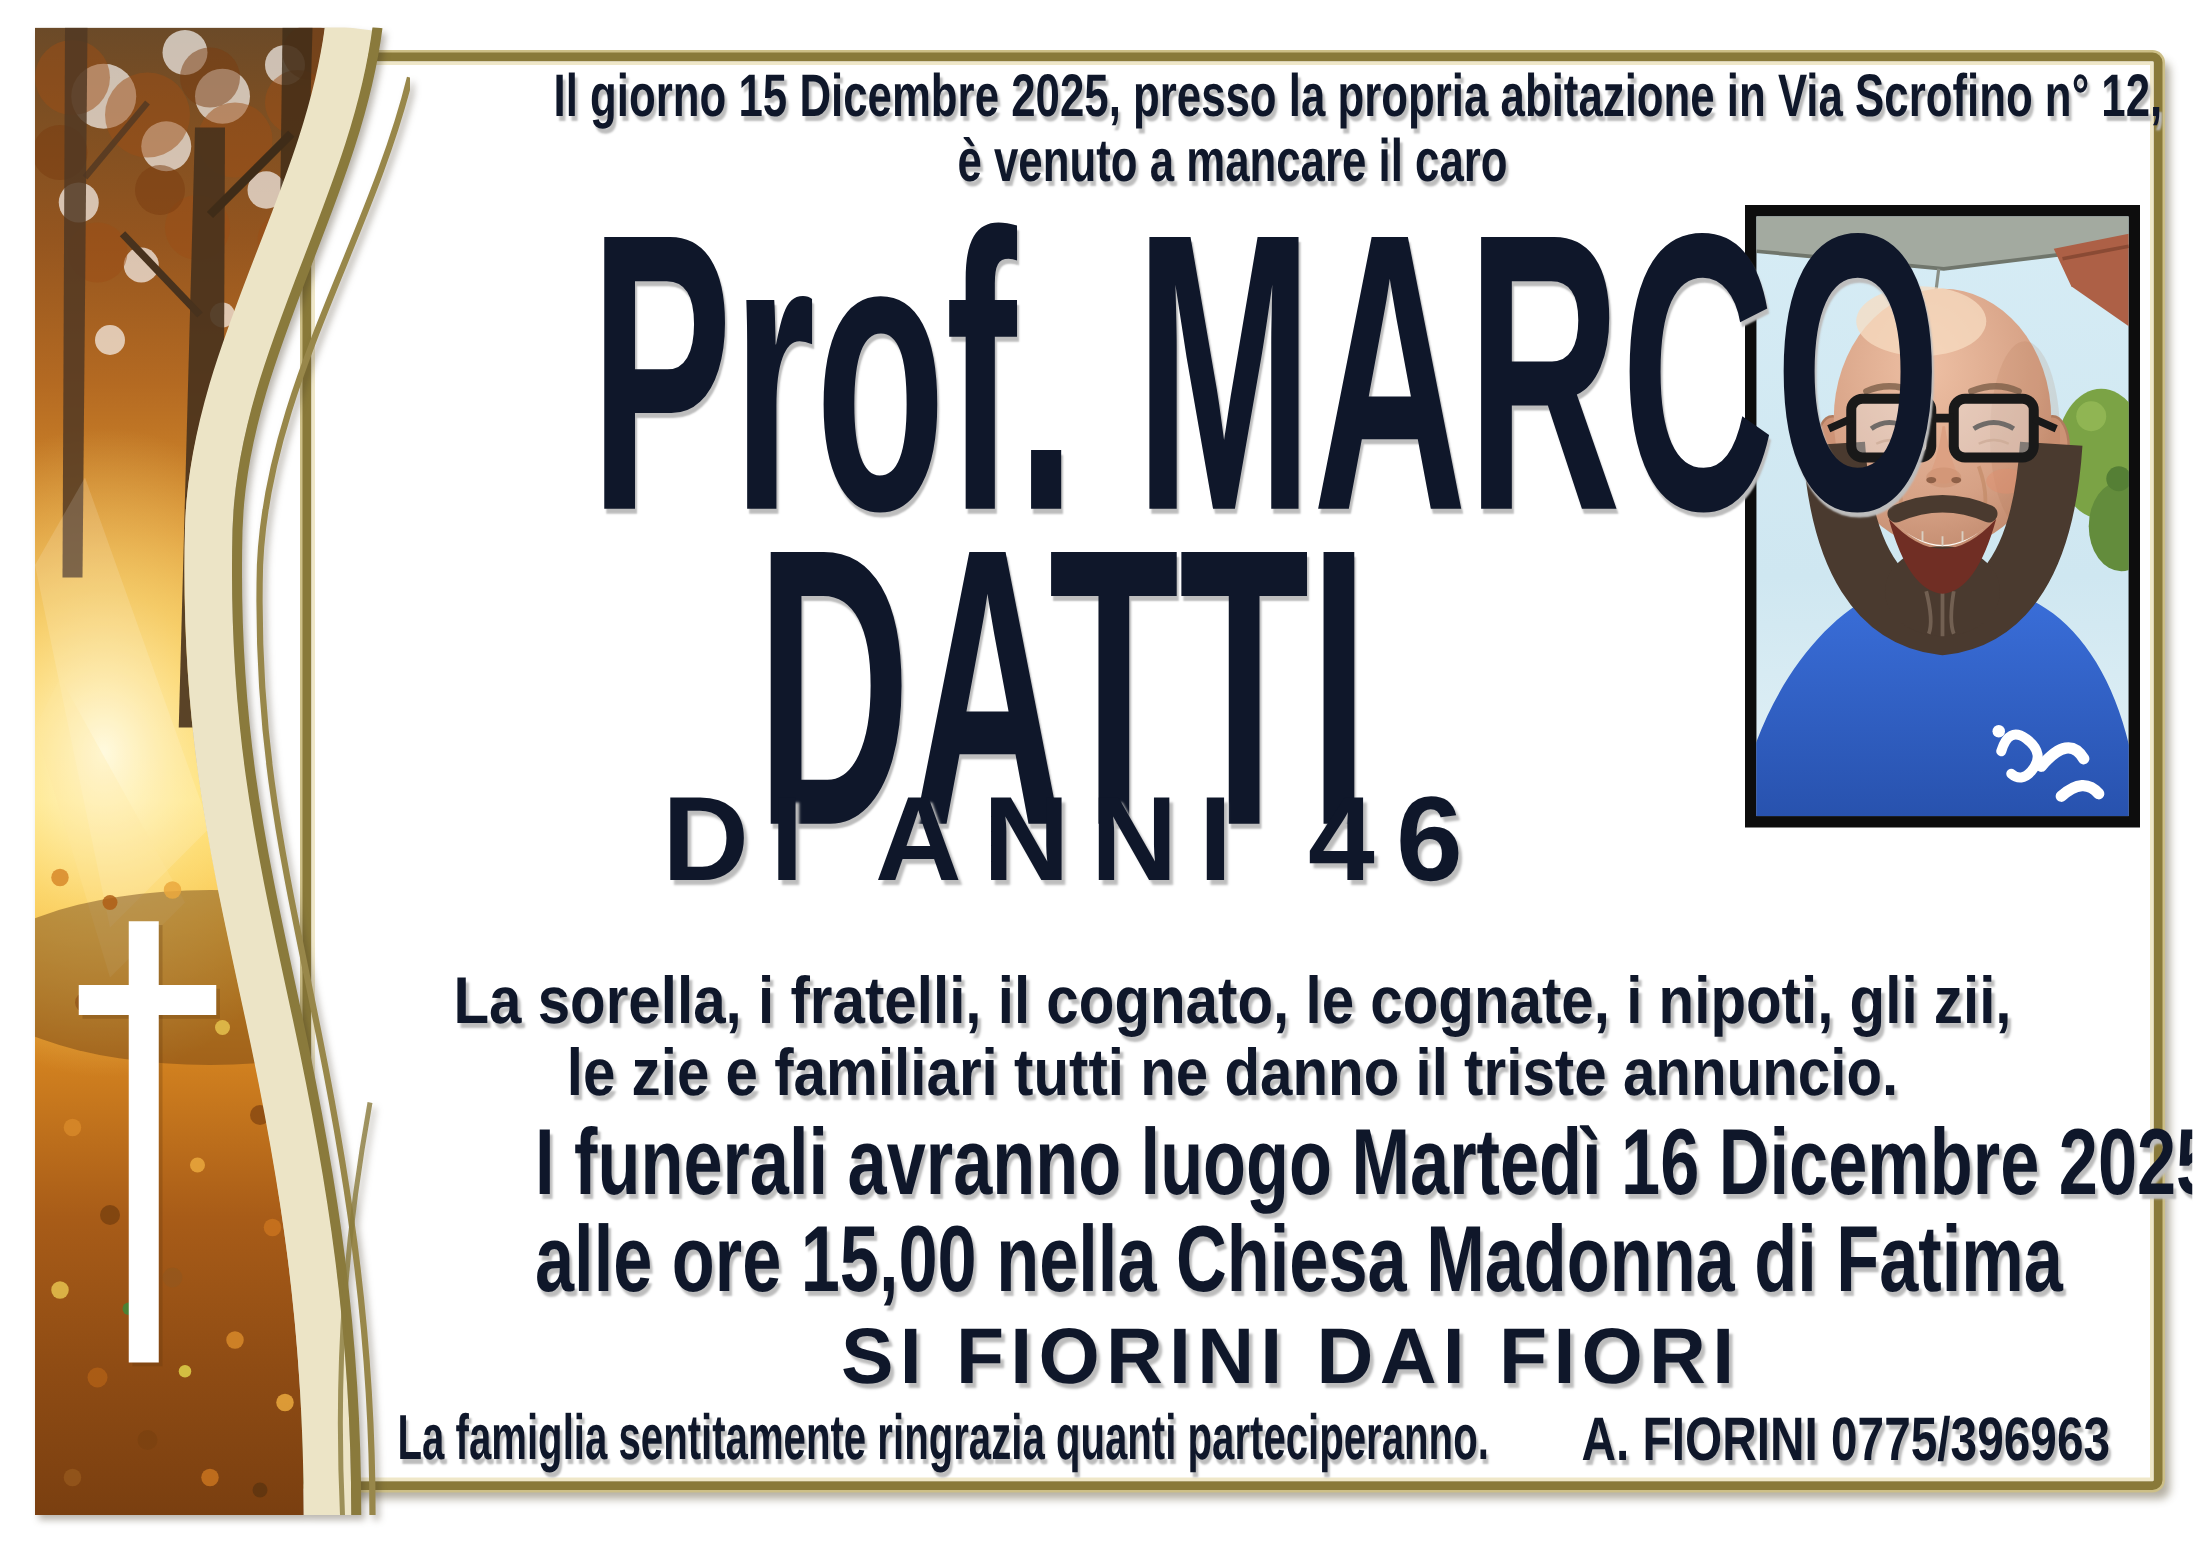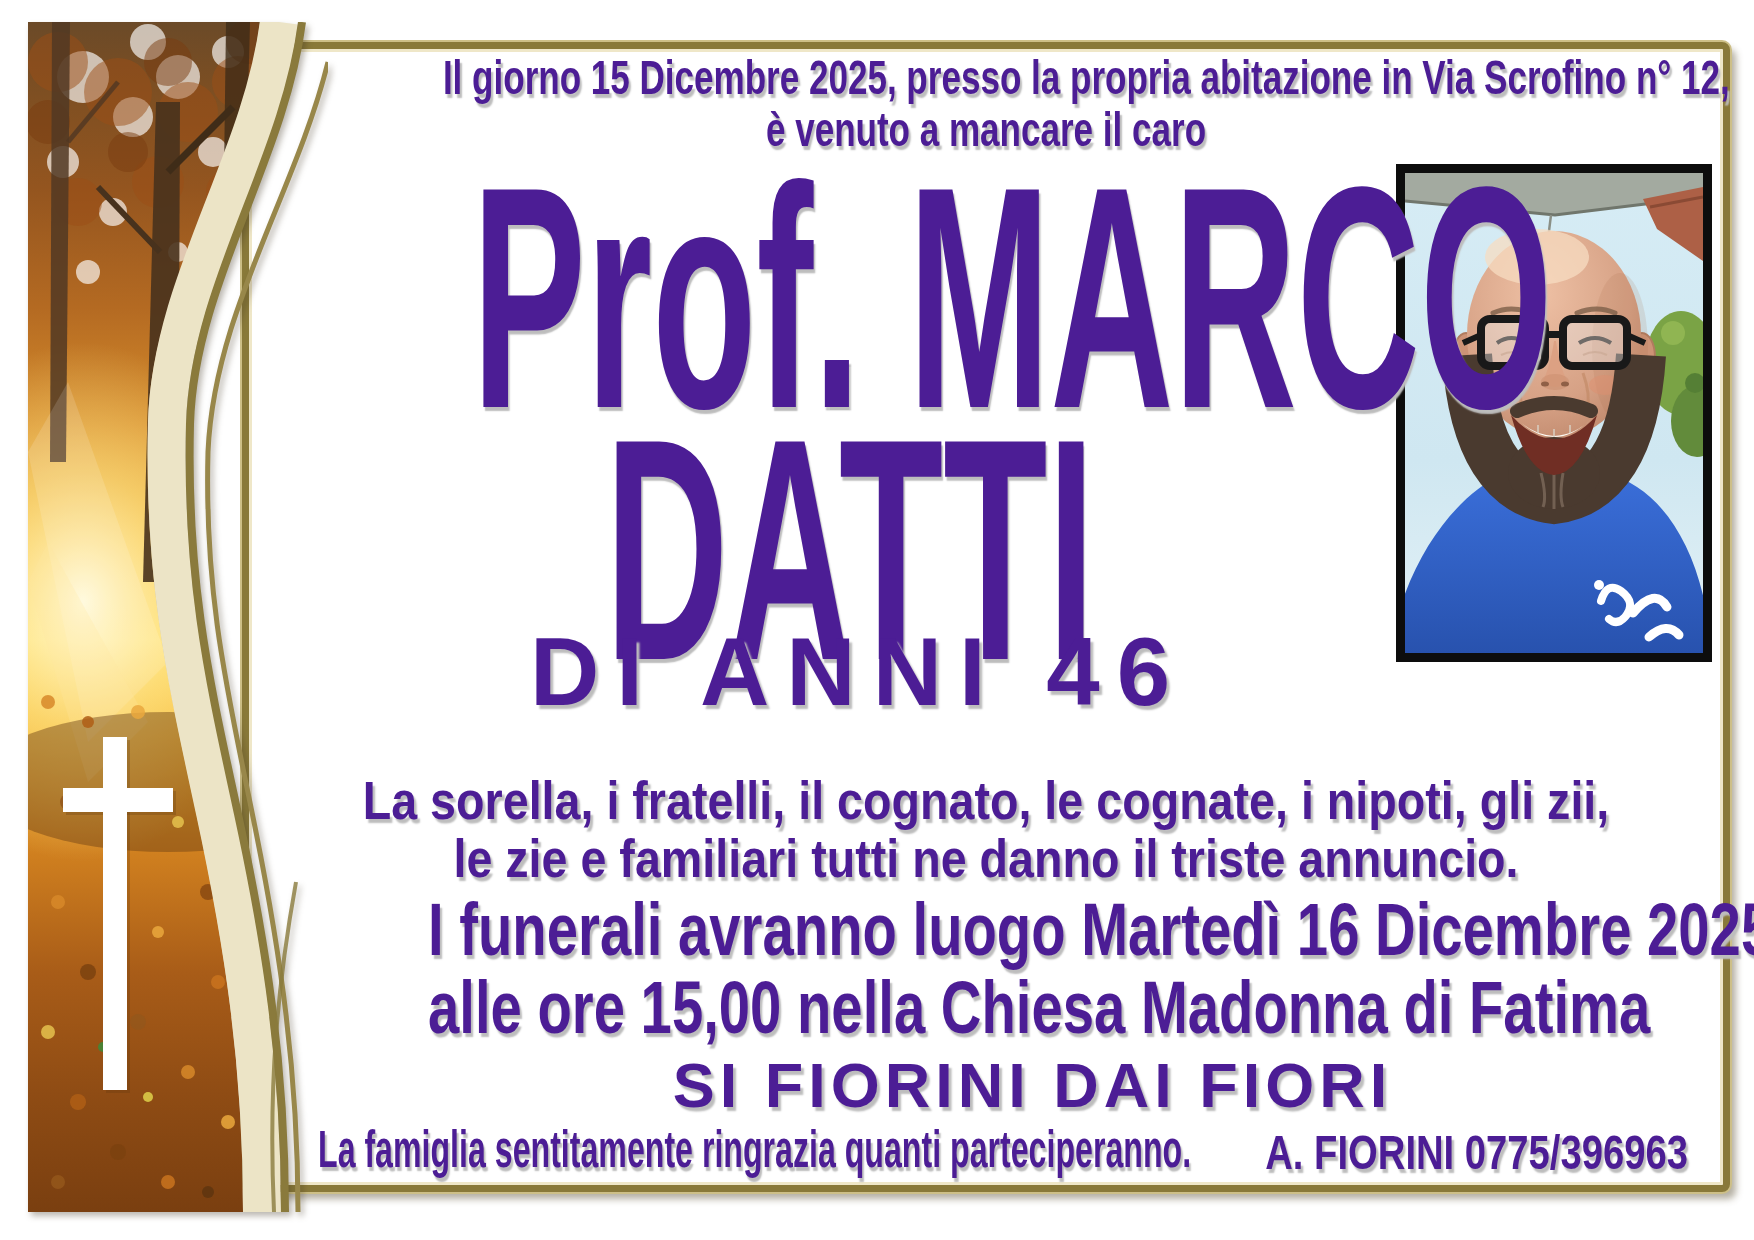--- a/index.html
+++ b/index.html
@@ -1,18 +1,18 @@
 <!DOCTYPE html>
 <html><head>
 <meta charset="utf-8">
 <style>
   html,body{margin:0;padding:0;background:#ffffff;}
   .page{
     position:relative;width:1754px;height:1240px;background:#ffffff;overflow:hidden;
-    font-family:"Liberation Sans",sans-serif;color:#4c1d95;
+    font-family:"Liberation Sans",sans-serif;color:#0f172a;
   }
   
   .frame{
     position:absolute;left:242px;top:42px;width:1488px;height:1150px;box-sizing:border-box;
     background:#ffffff;border:7px solid #897939;border-radius:46px 8px 8px 8px;
     box-shadow:0 0 0 2px #cdbf87, 6px 7px 7px rgba(90,80,50,.45), inset 0 0 0 3px #efe7c8;
   }
   
   .t{
     position:absolute;font-weight:bold;text-align:center;white-space:nowrap;line-height:1;

